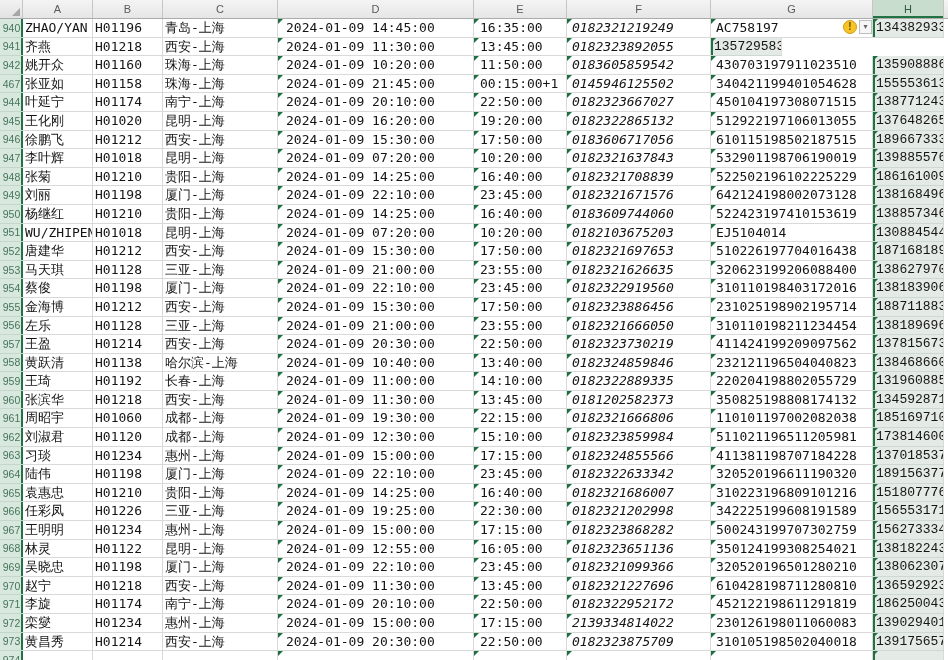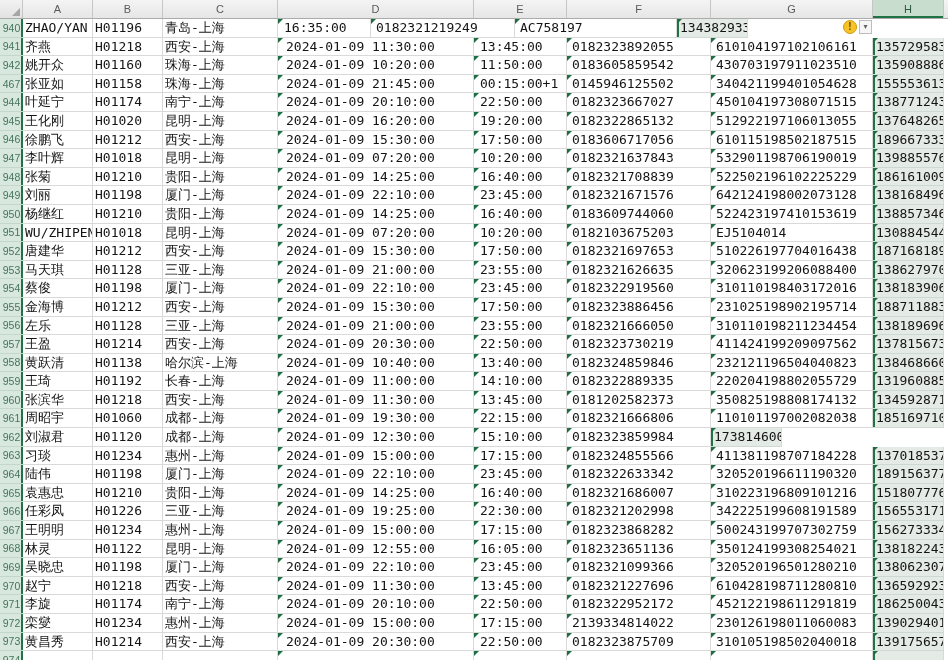--- a/index.html
+++ b/index.html
@@ -3,21 +3,21 @@
 <meta charset="utf-8">
 <style>
   html,body{margin:0;padding:0;background:#fff;}
   .sheet{
     position:relative;width:948px;height:660px;overflow:hidden;background:#fff;
     font-family:"DejaVu Sans Mono","Liberation Mono",monospace;
     -webkit-font-smoothing:none;
   }
   
   .c-rh{width:23px;} .c-a{width:70px;} .c-b{width:70px;} .c-c{width:115px;}
-  .c-d{width:196px;} .c-e{width:93px;} .c-f{width:144px;} .c-g{width:162px;} .c-h{width:71px;}
+  .c-d{width:196px;} .c-e{width:93px;} .c-f{width:144px;font-style:italic;} .c-g{width:162px;} .c-h{width:71px;}
   *{box-sizing:border-box;}
 
   
   .hdr-row{display:flex;height:19px;background:linear-gradient(#f4f4f4,#e6e6e6);
     border-bottom:1px solid #ababab;}
   .hdr-cell{flex:none;display:flex;align-items:center;justify-content:center;
     font:11px "Liberation Sans",sans-serif;color:#5a5a5a;
     border-right:1px solid #c6c6c6;position:relative;}
   .hdr-corner{background:linear-gradient(#f2f2f2,#e2e2e2);}
   .hdr-corner .corner-tri{position:absolute;right:2px;bottom:2px;width:0;height:0;
@@ -29,21 +29,21 @@
   .row{display:flex;height:18.6px;position:relative;}
   .row-hdr{flex:none;display:flex;align-items:center;justify-content:center;
     font:10.5px "Liberation Sans",sans-serif;color:#45755b;background:#d9e8de;
     border-bottom:1px solid #c3d7ca;box-shadow:inset -2px 0 0 #217346;}
   .cell{flex:none;white-space:nowrap;overflow:hidden;position:relative;
     font-size:13px;line-height:17.5px;color:#141414;
     border-right:1px solid #d9d9d9;border-bottom:1px solid #d9d9d9;}
   .pad2{padding-left:2px;} .pad3{padding-left:3px;} .pad5{padding-left:5px;}
   .pad6{padding-left:6px;} .pad8{padding-left:8px;}
   .cell-h{background:#e4eae6;box-shadow:inset 2px 0 0 #217346;
-    border-bottom:1px solid #cfd8d2;}
+    border-bottom:1px solid #cfd8d2;font-family:Liberation Mono, monospace;}
   
   .tri{position:absolute;left:0;top:0;width:0;height:0;
     border-top:5px solid #1d6f42;border-right:5px solid transparent;}
 
   
   .warn{position:absolute;left:843px;top:1px;display:none;align-items:center;z-index:5;}
   .warn-icon{width:14px;height:14px;border-radius:50%;background:#f7c325;
     border:1px solid #cf9d12;color:#5e4a00;font:bold 10px/12px "Liberation Sans",sans-serif;
     text-align:center;}
   .warn-drop{width:13px;height:14px;margin-left:2px;background:#f6f6f6;
@@ -68,38 +68,38 @@
     <div class="hdr-cell c-g">G</div>
     <div class="hdr-cell c-h sel">H</div>
   </div>
 
   <div class="rows">
       <div class="row">
       <div class="row-hdr c-rh">940</div>
       <div class="cell c-a pad2 cell-a">ZHAO/YAN</div>
       <div class="cell c-b pad2 cell-b">H01196</div>
       <div class="cell c-c pad2 cell-c">青岛-上海</div>
+      <div class="cell c-d pad8 cell-d"><span class="tri"></span><span class="txt">2024-01-09 14:45:00</span></div>
       <div class="cell c-e pad6 cell-e"><span class="tri"></span><span class="txt">16:35:00</span></div>
       <div class="cell c-f pad5 cell-f"><span class="tri"></span><span class="txt">0182321219249</span></div>
       <div class="cell c-g pad5 cell-g"><span class="tri"></span><span class="txt">AC758197</span></div>
       <div class="cell c-h pad3 cell-h"><span class="tri"></span><span class="txt">134382933</span></div>
       <div class="warn" style="display: flex;">
         <span class="warn-icon">!</span>
         <span class="warn-drop">▾</span>
       </div>
     </div>
       <div class="row">
       <div class="row-hdr c-rh">941</div>
       <div class="cell c-a pad2 cell-a">齐燕</div>
       <div class="cell c-b pad2 cell-b">H01218</div>
       <div class="cell c-c pad2 cell-c">西安-上海</div>
       <div class="cell c-d pad8 cell-d"><span class="tri"></span><span class="txt">2024-01-09 11:30:00</span></div>
       <div class="cell c-e pad6 cell-e"><span class="tri"></span><span class="txt">13:45:00</span></div>
       <div class="cell c-f pad5 cell-f"><span class="tri"></span><span class="txt">0182323892055</span></div>
-      <div class="cell c-g pad5 cell-g"><span class="tri"></span><span class="txt">610104197102106161</span></div>
       <div class="cell c-h pad3 cell-h"><span class="tri"></span><span class="txt">135729583</span></div>
 
     </div>
       <div class="row">
       <div class="row-hdr c-rh">942</div>
       <div class="cell c-a pad2 cell-a">姚开众</div>
       <div class="cell c-b pad2 cell-b">H01160</div>
       <div class="cell c-c pad2 cell-c">珠海-上海</div>
       <div class="cell c-d pad8 cell-d"><span class="tri"></span><span class="txt">2024-01-09 10:20:00</span></div>
       <div class="cell c-e pad6 cell-e"><span class="tri"></span><span class="txt">11:50:00</span></div>
@@ -337,20 +337,21 @@
 
     </div>
       <div class="row">
       <div class="row-hdr c-rh">962</div>
       <div class="cell c-a pad2 cell-a">刘淑君</div>
       <div class="cell c-b pad2 cell-b">H01120</div>
       <div class="cell c-c pad2 cell-c">成都-上海</div>
       <div class="cell c-d pad8 cell-d"><span class="tri"></span><span class="txt">2024-01-09 12:30:00</span></div>
       <div class="cell c-e pad6 cell-e"><span class="tri"></span><span class="txt">15:10:00</span></div>
       <div class="cell c-f pad5 cell-f"><span class="tri"></span><span class="txt">0182323859984</span></div>
+      <div class="cell c-g pad5 cell-g"><span class="tri"></span><span class="txt">511021196511205981</span></div>
       <div class="cell c-h pad3 cell-h"><span class="tri"></span><span class="txt">173814600</span></div>
 
     </div>
       <div class="row">
       <div class="row-hdr c-rh">963</div>
       <div class="cell c-a pad2 cell-a">习琰</div>
       <div class="cell c-b pad2 cell-b">H01234</div>
       <div class="cell c-c pad2 cell-c">惠州-上海</div>
       <div class="cell c-d pad8 cell-d"><span class="tri"></span><span class="txt">2024-01-09 15:00:00</span></div>
       <div class="cell c-e pad6 cell-e"><span class="tri"></span><span class="txt">17:15:00</span></div>

